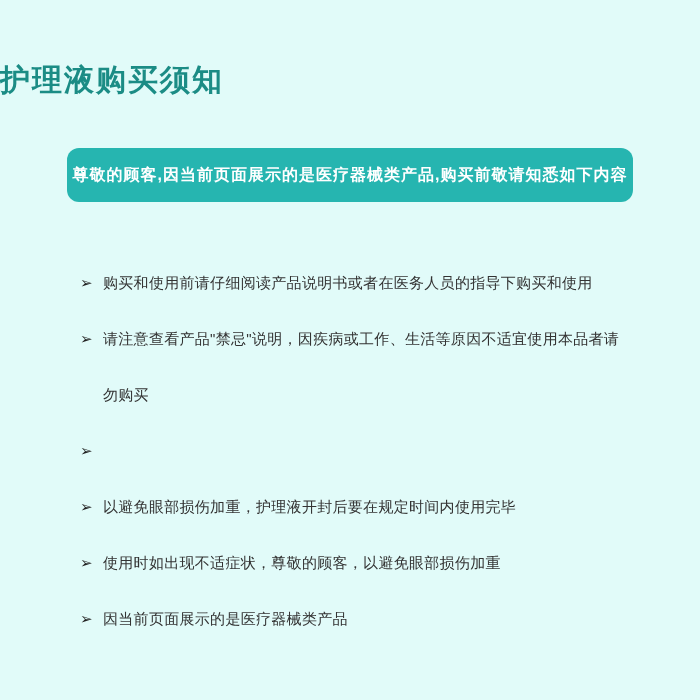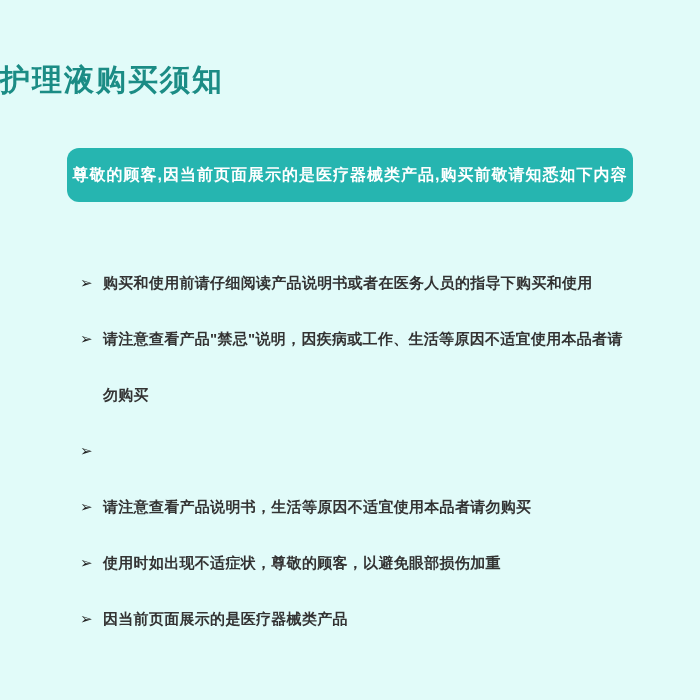--- a/index.html
+++ b/index.html
@@ -60,21 +60,20 @@
   }
   ul.notice-list .bullet-arrow {
     width: 23px;
     flex-shrink: 0;
     color: #222222;
     font-size: 15px;
     line-height: 56px;
   }
   ul.notice-list .item-text {
     width: 520px;
-    font-weight: bold;
   }
 </style>
 </head>
 <body>
 
 <div class="page">
 
   <h1 class="page-title">护理液购买须知</h1>
 
   <div class="notice-banner">
@@ -88,21 +87,21 @@
     </li>
     <li>
       <span class="bullet-arrow">➢</span>
       <span class="item-text">请注意查看产品"禁忌"说明，因疾病或工作、生活等原因不适宜使用本品者请勿购买</span>
     </li>
     <li>
       <span class="bullet-arrow">➢</span>
     </li>
     <li>
       <span class="bullet-arrow">➢</span>
-      <span class="item-text">请注意查看产品说明书，生活等原因不适宜使用本品者请勿购买</span>
+      <span class="item-text">以避免眼部损伤加重，护理液开封后要在规定时间内使用完毕</span>
     </li>
     <li>
       <span class="bullet-arrow">➢</span>
       <span class="item-text">使用时如出现不适症状，尊敬的顾客，以避免眼部损伤加重</span>
     </li>
     <li>
       <span class="bullet-arrow">➢</span>
       <span class="item-text">因当前页面展示的是医疗器械类产品</span>
     </li>
   </ul>

